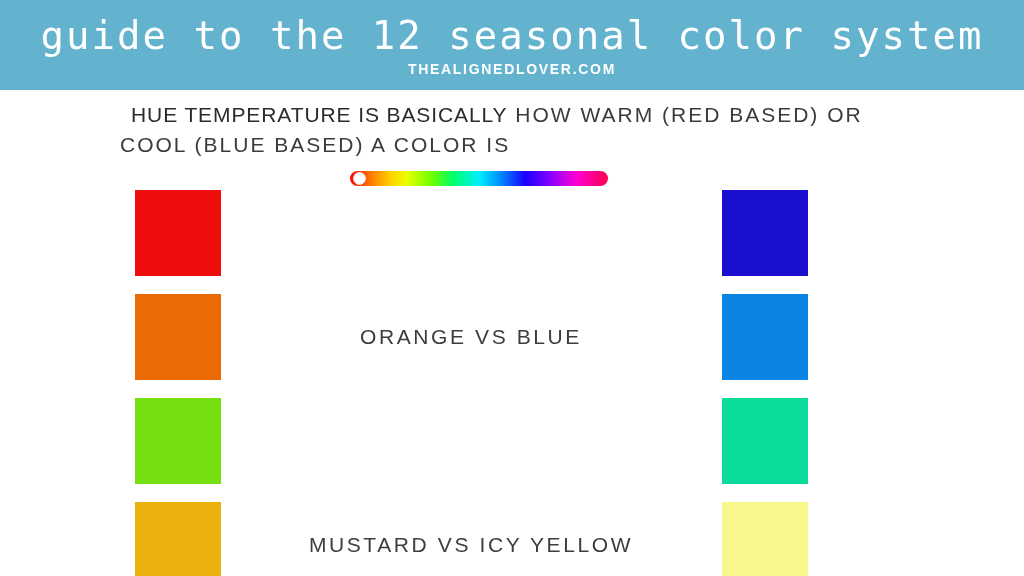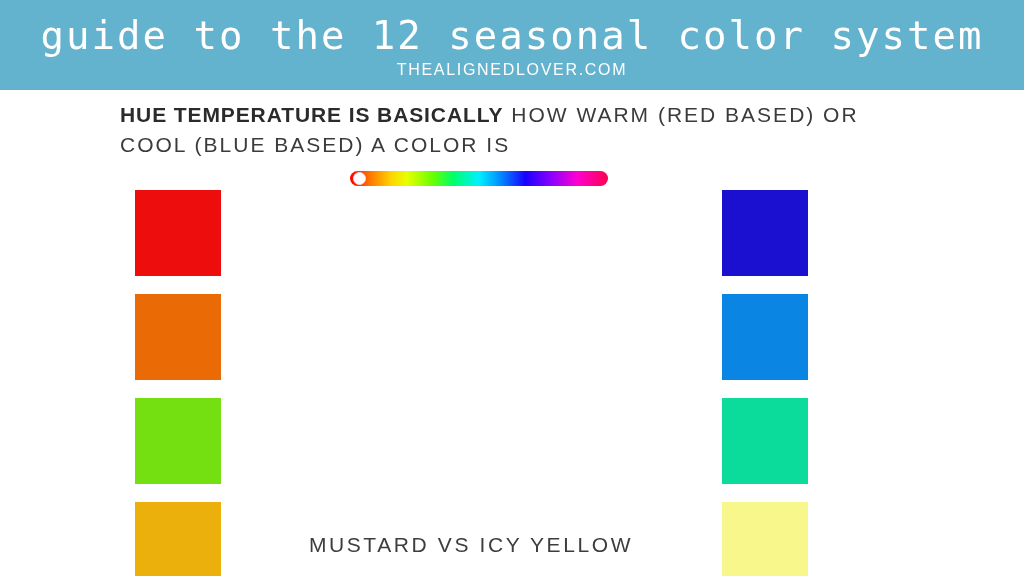--- a/index.html
+++ b/index.html
@@ -40,43 +40,44 @@
     white-space: nowrap;
   }
   .banner-subtitle {
     position: absolute;
     left: 0;
     top: 61px;
     width: 1024px;
     text-align: center;
     color: #ffffff;
     font-family: "Liberation Sans", sans-serif;
-    font-size: 16px;
-    font-weight: 400;
+    font-size: 14px;
+    font-weight: 700;
     letter-spacing: 1.7px;
     white-space: nowrap;
   }
 
   
   .intro {
     position: absolute;
     left: 120px;
     top: 100px;
     width: 790px;
     color: #3b3b3b;
     font-size: 21px;
     font-weight: 400;
     letter-spacing: 2.0px;
     line-height: 30px;
     text-transform: uppercase;
   }
   .intro .lead {
-    font-weight: 700;
+    font-weight: 400;
     color: #2b2b2b;
     letter-spacing: 0.9px;
+    margin-left: 11px;
   }
 
   
   .hue-slider {
     position: absolute;
     left: 350px;
     top: 171px;
     width: 258px;
     height: 15px;
     border-radius: 8px;
@@ -158,20 +159,21 @@
 
 <div class="rows">
 
   <div class="row">
     <div class="swatch warm" style="background: rgb(238, 13, 13);"></div>
     <div class="swatch cool" style="background: rgb(27, 15, 208);"></div>
   </div>
 
   <div class="row">
     <div class="swatch warm" style="background: rgb(234, 106, 6);"></div>
+    <div class="row-label">ORANGE VS BLUE</div>
     <div class="swatch cool" style="background: rgb(11, 133, 228);"></div>
   </div>
 
   <div class="row">
     <div class="swatch warm" style="background: rgb(116, 224, 18);"></div>
     <div class="swatch cool" style="background: rgb(11, 220, 156);"></div>
   </div>
 
   <div class="row">
     <div class="swatch warm" style="background: rgb(236, 176, 12);"></div>

